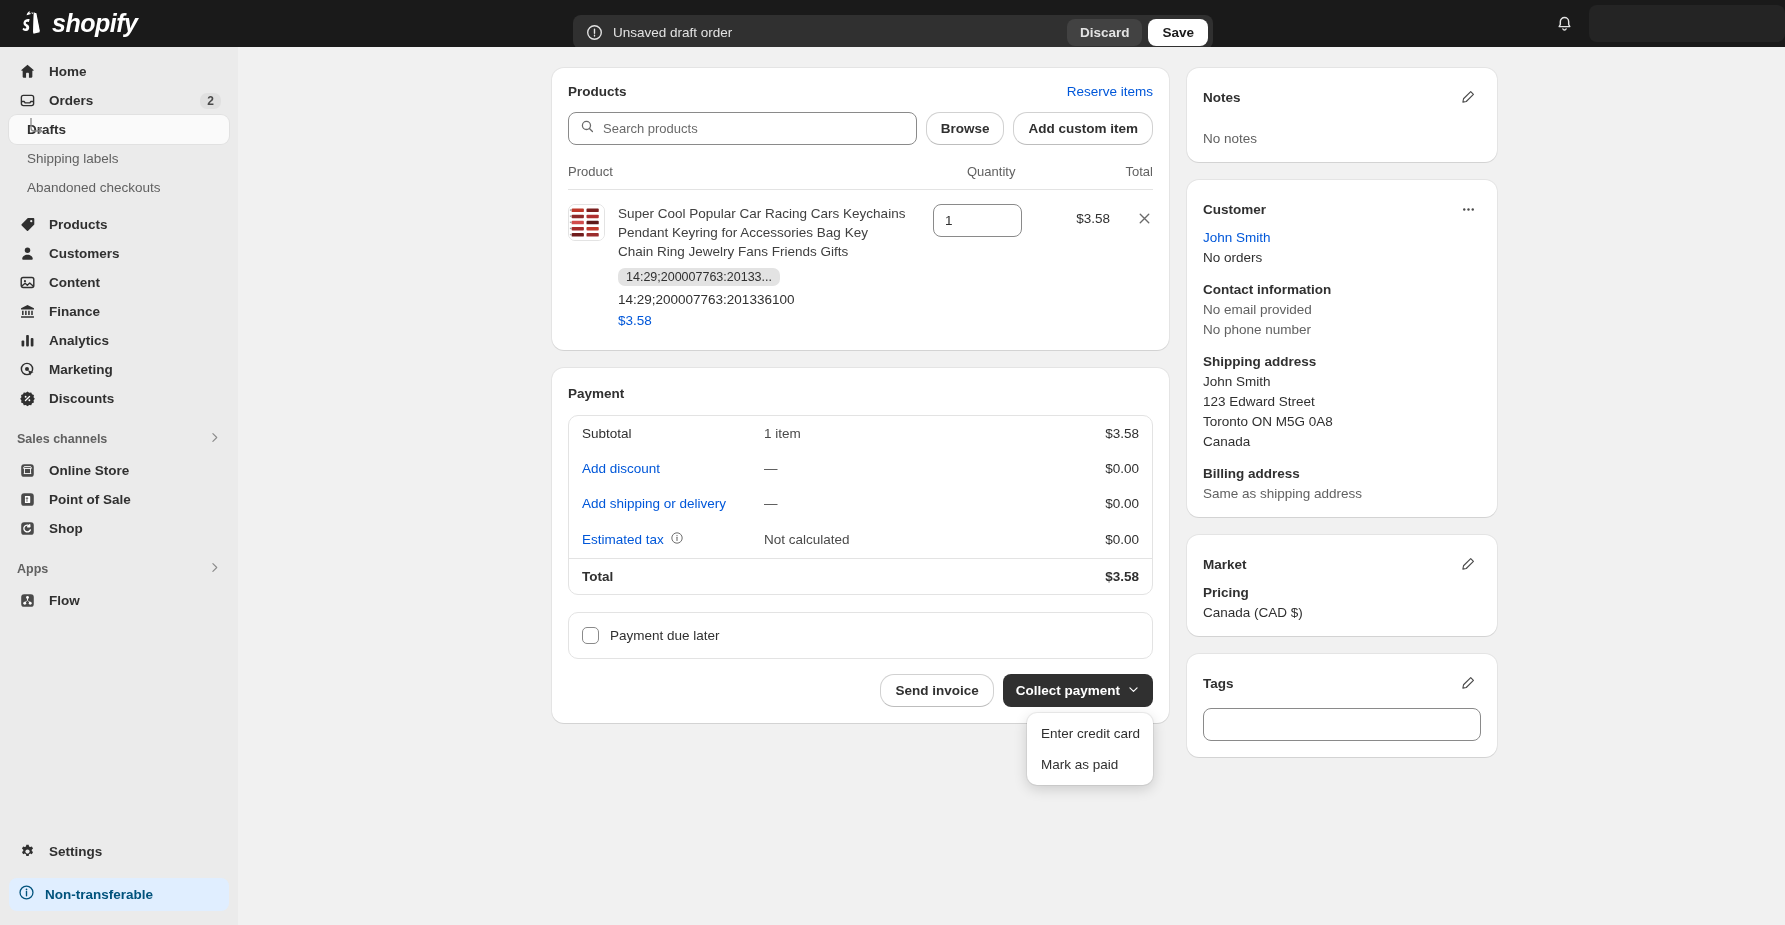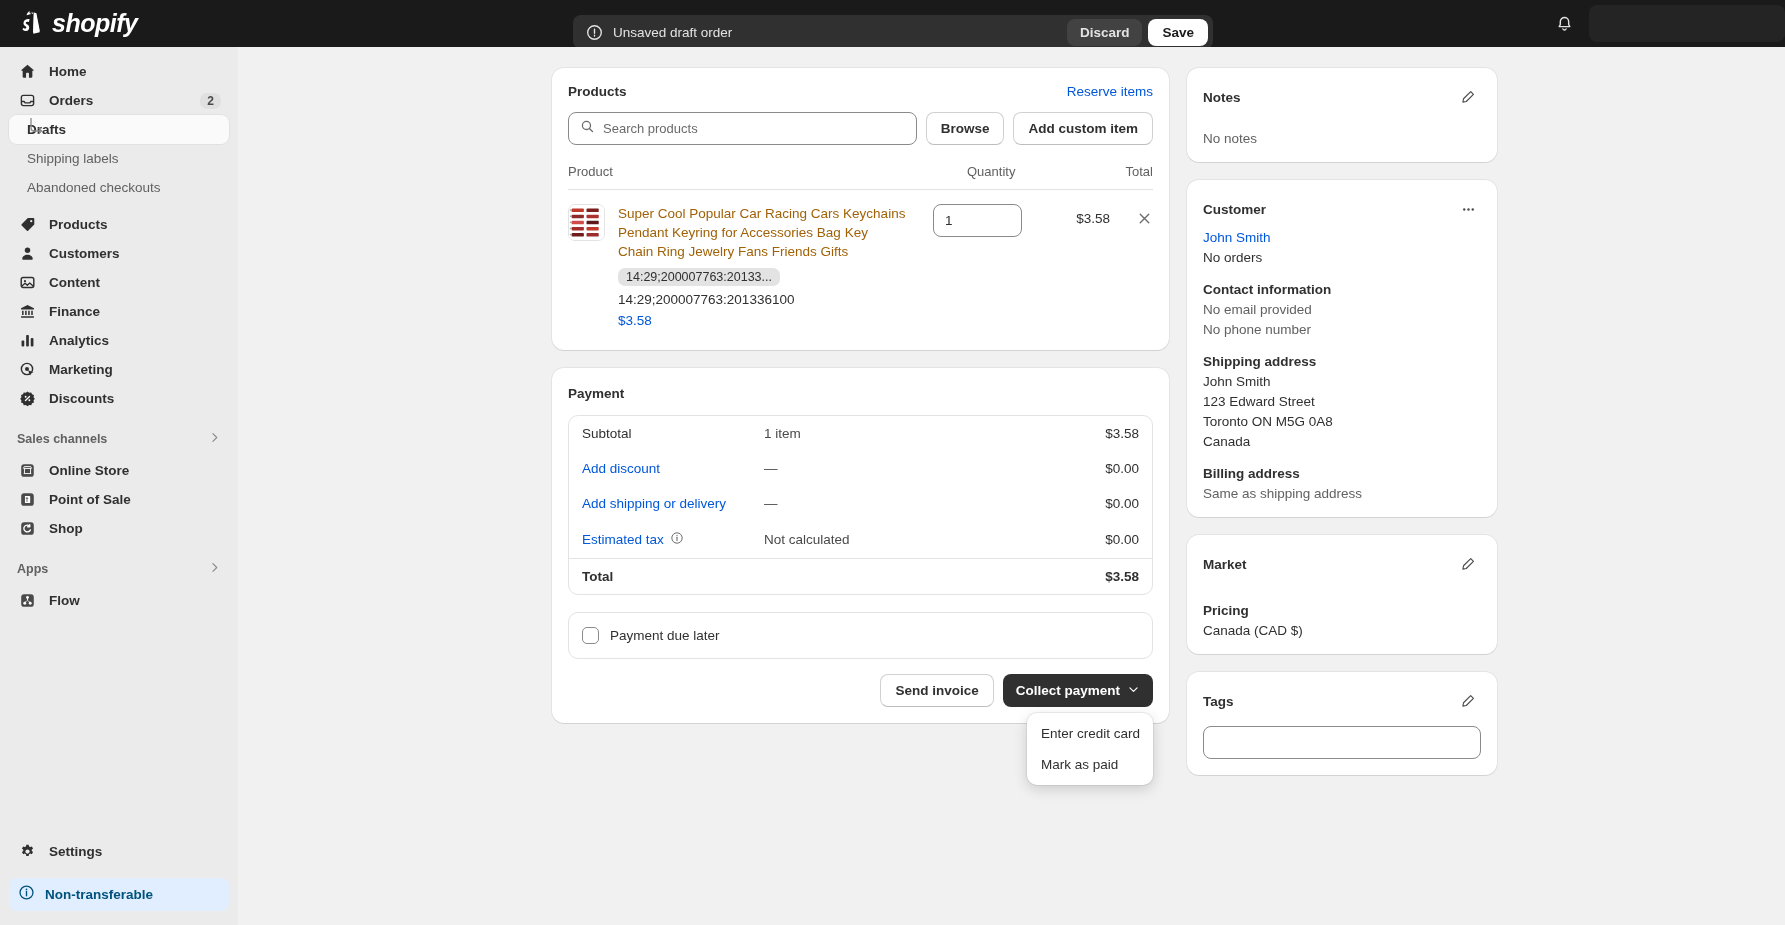--- a/index.html
+++ b/index.html
@@ -106,38 +106,38 @@
   .search-box {
     flex: 1; display: flex; align-items: center; gap: 8px;
     height: 33px; border: 1px solid #8a8a8a; border-radius: 8px; padding: 0 11px; background: #fff;
   }
   .search-box input {
     border: none; outline: none; font-size: 13px; font-family: inherit;
     color: #303030; width: 100%; background: transparent;
   }
   .search-box input::placeholder { color: #6a6a6a; }
   .btn-plain {
-    background: #fff; border: 1px solid #d1d1d1; border-bottom-color: #bdbdbd; border-radius: 8px;
+    background: #fff; border: 1px solid #d1d1d1; border-bottom-color: #bdbdbd; border-radius: 14px;
     font-size: 13.5px; font-weight: 600; font-family: inherit; color: #303030;
     padding: 0 14px; height: 33px; cursor: pointer; white-space: nowrap;
   }
 
   .col-heads { display: flex; margin-top: 19px; font-size: 13px; color: #616161; }
   .ch-product { flex: 1; }
   .ch-qty { width: 110px; }
   .ch-total { width: 76px; text-align: right; }
 
   .line-sep { height: 1px; background: #e3e3e3; margin: 10px 0 0; }
   .line-item { display: flex; padding: 14px 0 6px; gap: 13px; }
   .thumb {
     width: 37px; height: 37px; border-radius: 7px; flex-shrink: 0;
     border: 1px solid #e3e3e3; background: #fff; overflow: hidden;
   }
   .li-info { flex: 1; min-width: 0; padding-right: 14px; }
-  .li-title { font-size: 13.5px; color: #a16207; line-height: 1.42; }
+  .li-title { font-size: 13.5px; color: #404040; line-height: 1.42; }
   .variant-badge {
     display: inline-block; margin-top: 7px; background: #e3e3e3; color: #303030;
     font-size: 12.5px; border-radius: 7px; padding: 2px 8px;
   }
   .li-sku { font-size: 13.5px; color: #303030; margin-top: 6px; }
   .li-price { font-size: 13.5px; color: #0057d9; margin-top: 6px; cursor: pointer; }
   .qty-wrap { width: 110px; }
   .qty-input {
     width: 89px; height: 33px; border: 1px solid #8a8a8a; border-radius: 8px;
     font-size: 13.5px; font-family: inherit; color: #303030; padding: 0 11px; outline: none;
@@ -605,21 +605,21 @@
         <div class="card">
           <div class="card-pad">
             <div class="card-head">
               <span class="r-title">Market</span>
               <span class="icon-btn">
                 <svg width="16" height="16" viewBox="0 0 20 20">
                     <path d="M13.4 3.2l3.4 3.4-9 9-4.2.8.8-4.2 9-9z" fill="none" stroke="#4a4a4a" stroke-width="1.4" stroke-linejoin="round"></path>
                   </svg>
               </span>
             </div>
-            <div class="r-line" style="margin-top:26px;font-weight:600">Pricing</div>
+            <div class="r-line" style="margin-top:8px;font-weight:600">Pricing</div>
             <div class="r-line">Canada (CAD $)</div>
           </div>
         </div>
 
         <div class="card">
           <div class="card-pad">
             <div class="card-head">
               <span class="r-title">Tags</span>
               <span class="icon-btn">
                 <svg width="16" height="16" viewBox="0 0 20 20">

